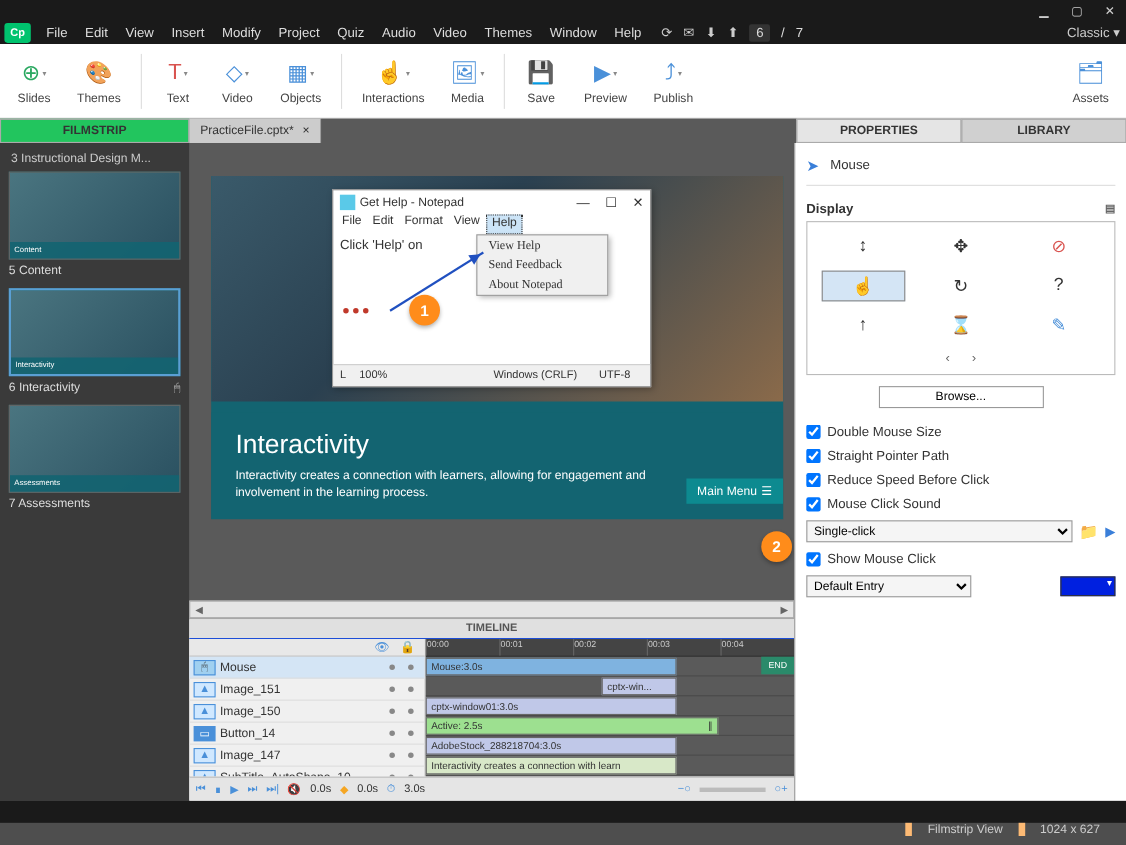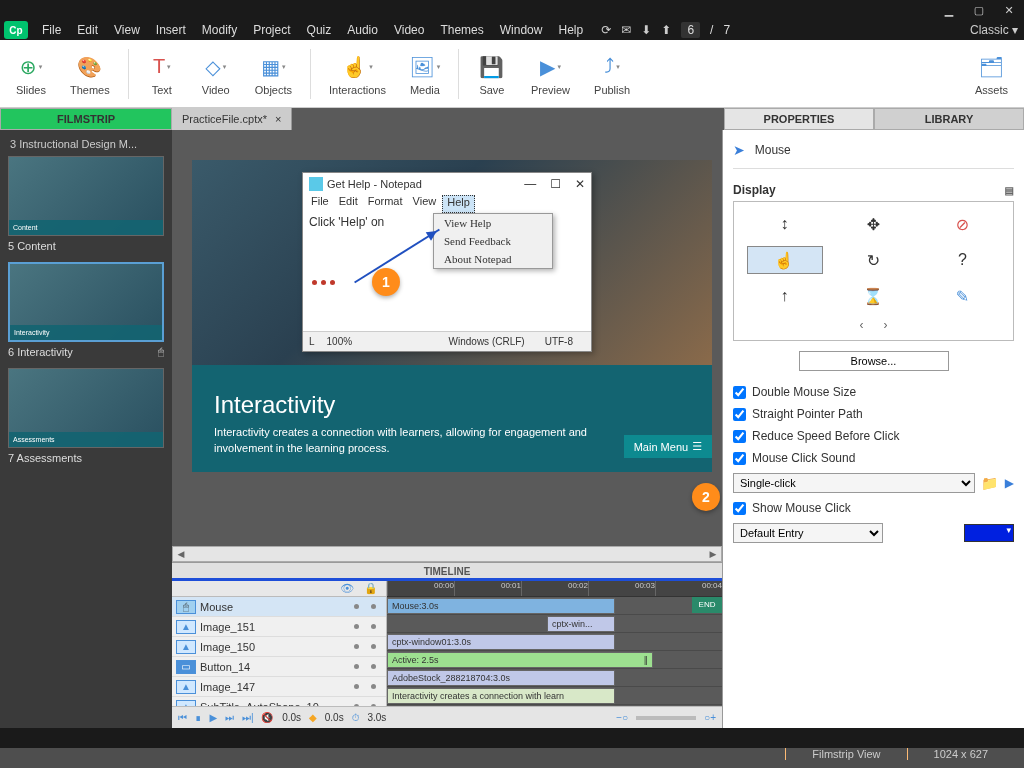--- a/index.html
+++ b/index.html
@@ -77,37 +77,37 @@
 .slide-text { position: absolute; bottom: 0; left: 0; right: 0; background: #136471; color: #fff; padding: 16px 22px; }
 .slide-text h2 { font-size: 24px; font-weight: normal; margin-bottom: 6px; }
 .slide-text p { font-size: 11px; line-height: 1.4; max-width: 420px; }
 .main-menu-btn { position: absolute; bottom: 14px; right: 0; background: #0d8a90; color: #fff; padding: 5px 10px; font-size: 11px; display: flex; align-items: center; gap: 4px; }
 .callout2 { position: absolute; bottom: 35px; right: 2px; width: 28px; height: 28px; background: #ff8c1a; border-radius: 50%; color: #fff; font-weight: bold; display: flex; align-items: center; justify-content: center; font-size: 14px; box-shadow: 0 2px 4px rgba(0,0,0,.3); z-index: 5; }
 .hscroll { height: 16px; background: #e5e5e5; border: 1px solid #aaa; display: flex; align-items: center; }
 .hscroll .arr { width: 16px; text-align: center; cursor: pointer; font-size: 9px; color: #666; }
 
 
 .timeline { height: 166px; background: #f5f5f5; border-top: 1px solid #999; display: flex; flex-direction: column; }
-.tl-header { height: 18px; background: #e0e0e0; text-align: center; font-size: 10px; font-weight: bold; line-height: 18px; color: #555; border-bottom: 3px solid #1d4ed8; }
+.tl-header { height: 18px; background: #e0e0e0; text-align: center; font-size: 10px; font-weight: bold; line-height: 18px; color: #555; border-bottom: 1px solid #1d4ed8; }
 .tl-body { flex: 1; display: flex; overflow: hidden; }
 .tl-layers { width: 215px; background: #f0f0f0; border-right: 1px solid #bbb; }
 .tl-ruler-head { height: 16px; background: #e8e8e8; border-bottom: 1px solid #bbb; display: flex; align-items: center; justify-content: flex-end; padding-right: 8px; gap: 10px; }
 .tl-ruler-head .eye { font-size: 11px; color: #4a90d9; }
 .tl-ruler-head .lock { font-size: 11px; color: #4a90d9; }
 .tl-layer { height: 20px; border-bottom: 1px solid #ddd; display: flex; align-items: center; font-size: 11px; padding-left: 4px; }
 .tl-layer.sel { background: #d4e5f5; }
 .tl-layer .ic { width: 20px; height: 14px; margin-right: 4px; display: flex; align-items: center; justify-content: center; font-size: 10px; }
 .tl-layer .ic.mouse-i { background: #a0d0f0; border: 1px solid #4a90d9; }
 .tl-layer .ic.img-i { background: #d0e8ff; border: 1px solid #4a90d9; color: #4a90d9; }
 .tl-layer .ic.btn-i { background: #4a90d9; color: #fff; }
 .tl-layer .dot-col { margin-left: auto; display: flex; gap: 12px; padding-right: 10px; }
 .tl-layer .dot { width: 5px; height: 5px; background: #888; border-radius: 50%; }
 .tl-tracks { flex: 1; background: #5a5a5a; position: relative; overflow: hidden; }
 .tl-ruler { height: 16px; background: #444; color: #ccc; font-size: 8px; display: flex; border-bottom: 1px solid #333; }
-.tl-ruler .tick { width: 76px; border-left: 1px solid #666; padding-left: 15px; text-align: right; }
+.tl-ruler .tick { width: 76px; border-left: 1px solid #666; padding-left: 0; }
 .tl-track-row { height: 18px; border-bottom: 1px solid #4a4a4a; position: relative; }
 .tl-clip { position: absolute; top: 1px; height: 16px; font-size: 9px; display: flex; align-items: center; padding: 0 4px; border: 1px solid #666; overflow: hidden; white-space: nowrap; }
 .tl-clip.blue { background: #7fb3e0; }
 .tl-clip.lav { background: #c0c8e8; }
 .tl-clip.green { background: #9de090; }
 .tl-clip.pale { background: #d8e8c8; }
 .end-mark { position: absolute; right: 0; top: 0; width: 30px; height: 16px; background: #2a8a6a; color: #fff; font-size: 8px; text-align: center; line-height: 16px; }
 .tl-controls { height: 22px; background: #e5e5e5; border-top: 1px solid #bbb; display: flex; align-items: center; padding: 0 6px; gap: 8px; font-size: 10px; color: #4a90d9; }
 .tl-controls .ctrl { cursor: pointer; }
 .tl-controls .time { color: #333; }
@@ -130,21 +130,21 @@
 .check-row input { cursor: pointer; }
 .select-row { display: flex; align-items: center; gap: 6px; margin: 4px 0; }
 .select-row select { flex: 1; padding: 2px; font-size: 11px; border: 1px solid #999; background: #f5f5f5; }
 .folder-ic { color: #f5a623; font-size: 14px; cursor: pointer; }
 .play-ic { color: #3a7fd9; font-size: 12px; cursor: pointer; }
 .color-swatch { width: 50px; height: 18px; background: #0020e0; border: 1px solid #333; cursor: pointer; margin-left: auto; }
 .color-swatch::after { content: '▾'; color: #fff; float: right; margin-right: 2px; font-size: 9px; }
 
 
 .statusbar { height: 20px; background: #1a1a1a; color: #ccc; display: flex; align-items: center; font-size: 11px; padding: 0 10px; }
-.statusbar .sb-item { padding: 0 26px; border-left: 1px solid #fdba74; margin-top: 32px; }
+.statusbar .sb-item { padding: 0 14px; border-left: 6px solid #fdba74; margin-top: 32px; }
 .statusbar .sb-spacer { flex: 1; }
 </style>
 </head>
 <body>
 
 <div class="titlebar">
   <div class="win-btn">▁</div>
   <div class="win-btn">▢</div>
   <div class="win-btn">✕</div>
 </div>

